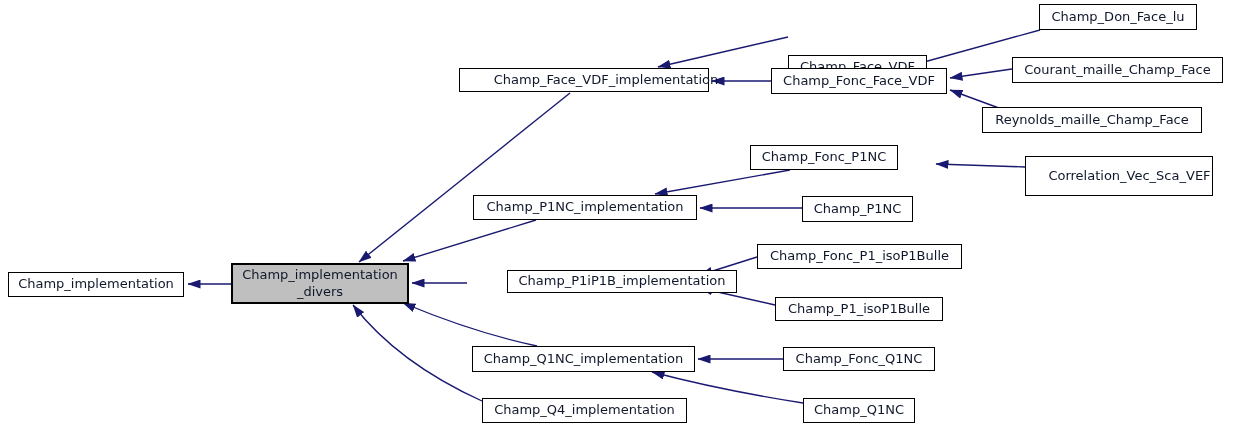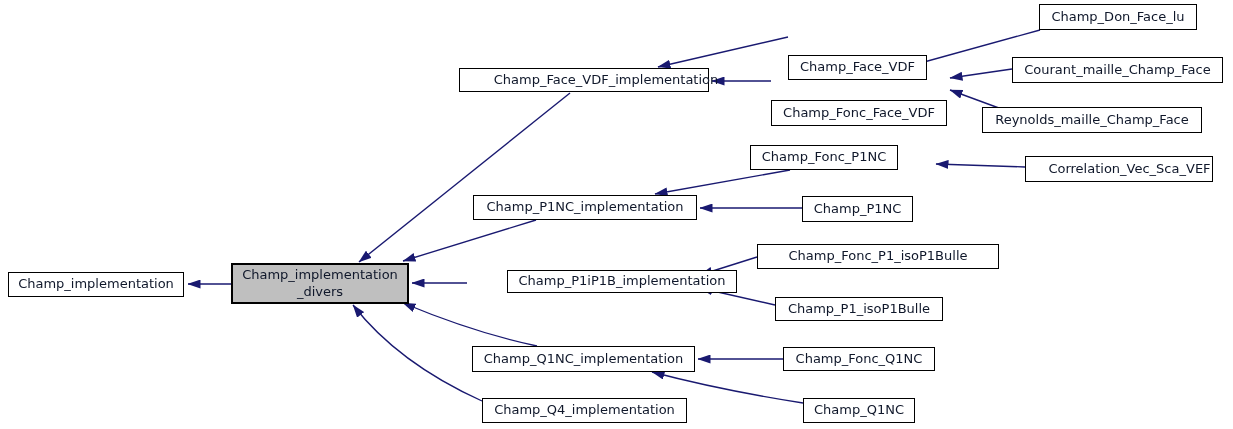--- a/index.html
+++ b/index.html
@@ -70,29 +70,29 @@
         <path d="M 783,359 L 698,359" fill="none" stroke="#191970" stroke-width="1.35" marker-end="url(#arrowhead)"></path>
         <path d="M 803,403 Q 720,390 652,372" fill="none" stroke="#191970" stroke-width="1.35" marker-end="url(#arrowhead)"></path>
       </g>
   </svg>
   <div id="nodes-layer">
       <div class="node" style="left: 8px; top: 272px; width: 176px; height: 25px; background: rgb(255, 255, 255); border: 1px solid rgb(0, 0, 0);"><span>Champ_implementation</span></div>
       <div class="node highlight" style="left: 231px; top: 263px; width: 178px; height: 41px; background: rgb(191, 191, 191); border: 2px solid rgb(0, 0, 0);"><span>Champ_implementation
 _divers</span></div>
       <div class="node" style="left: 459px; top: 68px; width: 250px; height: 24px; background: rgb(255, 255, 255); border: 1px solid rgb(0, 0, 0); padding-left: 44px;"><span>Champ_Face_VDF_implementation</span></div>
       <div class="node" style="left: 788px; top: 18px; width: 139px; height: 25px; background: rgb(255, 255, 255); border: 1px solid rgb(0, 0, 0); margin-top: 37px;"><span>Champ_Face_VDF</span></div>
-      <div class="node" style="left: 771px; top: 68px; width: 176px; height: 26px; background: rgb(255, 255, 255); border: 1px solid rgb(0, 0, 0); margin-top: 32px;"><span>Champ_Fonc_Face_VDF</span></div>
+      <div class="node" style="left: 771px; top: 68px; width: 176px; height: 26px; background: rgb(255, 255, 255); border: 1px solid rgb(0, 0, 0);"><span>Champ_Fonc_Face_VDF</span></div>
       <div class="node" style="left: 1039px; top: 4px; width: 158px; height: 26px; background: rgb(255, 255, 255); border: 1px solid rgb(0, 0, 0);"><span>Champ_Don_Face_lu</span></div>
       <div class="node" style="left: 1012px; top: 57px; width: 211px; height: 26px; background: rgb(255, 255, 255); border: 1px solid rgb(0, 0, 0);"><span>Courant_maille_Champ_Face</span></div>
       <div class="node" style="left: 982px; top: 107px; width: 220px; height: 26px; background: rgb(255, 255, 255); border: 1px solid rgb(0, 0, 0);"><span>Reynolds_maille_Champ_Face</span></div>
       <div class="node" style="left: 750px; top: 145px; width: 148px; height: 25px; background: rgb(255, 255, 255); border: 1px solid rgb(0, 0, 0);"><span>Champ_Fonc_P1NC</span></div>
-      <div class="node" style="left: 1025px; top: 156px; width: 188px; height: 26px; background: rgb(255, 255, 255); border: 1px solid rgb(0, 0, 0); padding-left: 21px;"><span>Correlation_Vec_Sca_VEF</span></div>
+      <div class="node" style="left: 1025px; top: 156px; width: 188px; height: 40px; background: rgb(255, 255, 255); border: 1px solid rgb(0, 0, 0); padding-left: 21px;"><span>Correlation_Vec_Sca_VEF</span></div>
       <div class="node" style="left: 473px; top: 195px; width: 224px; height: 25px; background: rgb(255, 255, 255); border: 1px solid rgb(0, 0, 0);"><span>Champ_P1NC_implementation</span></div>
       <div class="node" style="left: 802px; top: 196px; width: 111px; height: 26px; background: rgb(255, 255, 255); border: 1px solid rgb(0, 0, 0);"><span>Champ_P1NC</span></div>
-      <div class="node" style="left: 757px; top: 244px; width: 242px; height: 25px; background: rgb(255, 255, 255); border: 1px solid rgb(0, 0, 0);"><span>Champ_Fonc_P1_isoP1Bulle</span></div>
+      <div class="node" style="left: 757px; top: 244px; width: 205px; height: 25px; background: rgb(255, 255, 255); border: 1px solid rgb(0, 0, 0);"><span>Champ_Fonc_P1_isoP1Bulle</span></div>
       <div class="node" style="left: 467px; top: 270px; width: 230px; height: 23px; background: rgb(255, 255, 255); border: 1px solid rgb(0, 0, 0); margin-left: 40px;"><span>Champ_P1iP1B_implementation</span></div>
       <div class="node" style="left: 775px; top: 297px; width: 168px; height: 24px; background: rgb(255, 255, 255); border: 1px solid rgb(0, 0, 0);"><span>Champ_P1_isoP1Bulle</span></div>
       <div class="node" style="left: 472px; top: 346px; width: 223px; height: 26px; background: rgb(255, 255, 255); border: 1px solid rgb(0, 0, 0);"><span>Champ_Q1NC_implementation</span></div>
       <div class="node" style="left: 783px; top: 347px; width: 152px; height: 24px; background: rgb(255, 255, 255); border: 1px solid rgb(0, 0, 0);"><span>Champ_Fonc_Q1NC</span></div>
       <div class="node" style="left: 482px; top: 398px; width: 205px; height: 25px; background: rgb(255, 255, 255); border: 1px solid rgb(0, 0, 0);"><span>Champ_Q4_implementation</span></div>
       <div class="node" style="left: 803px; top: 398px; width: 112px; height: 25px; background: rgb(255, 255, 255); border: 1px solid rgb(0, 0, 0);"><span>Champ_Q1NC</span></div>
     </div>
 </div>
 
 </body></html>

